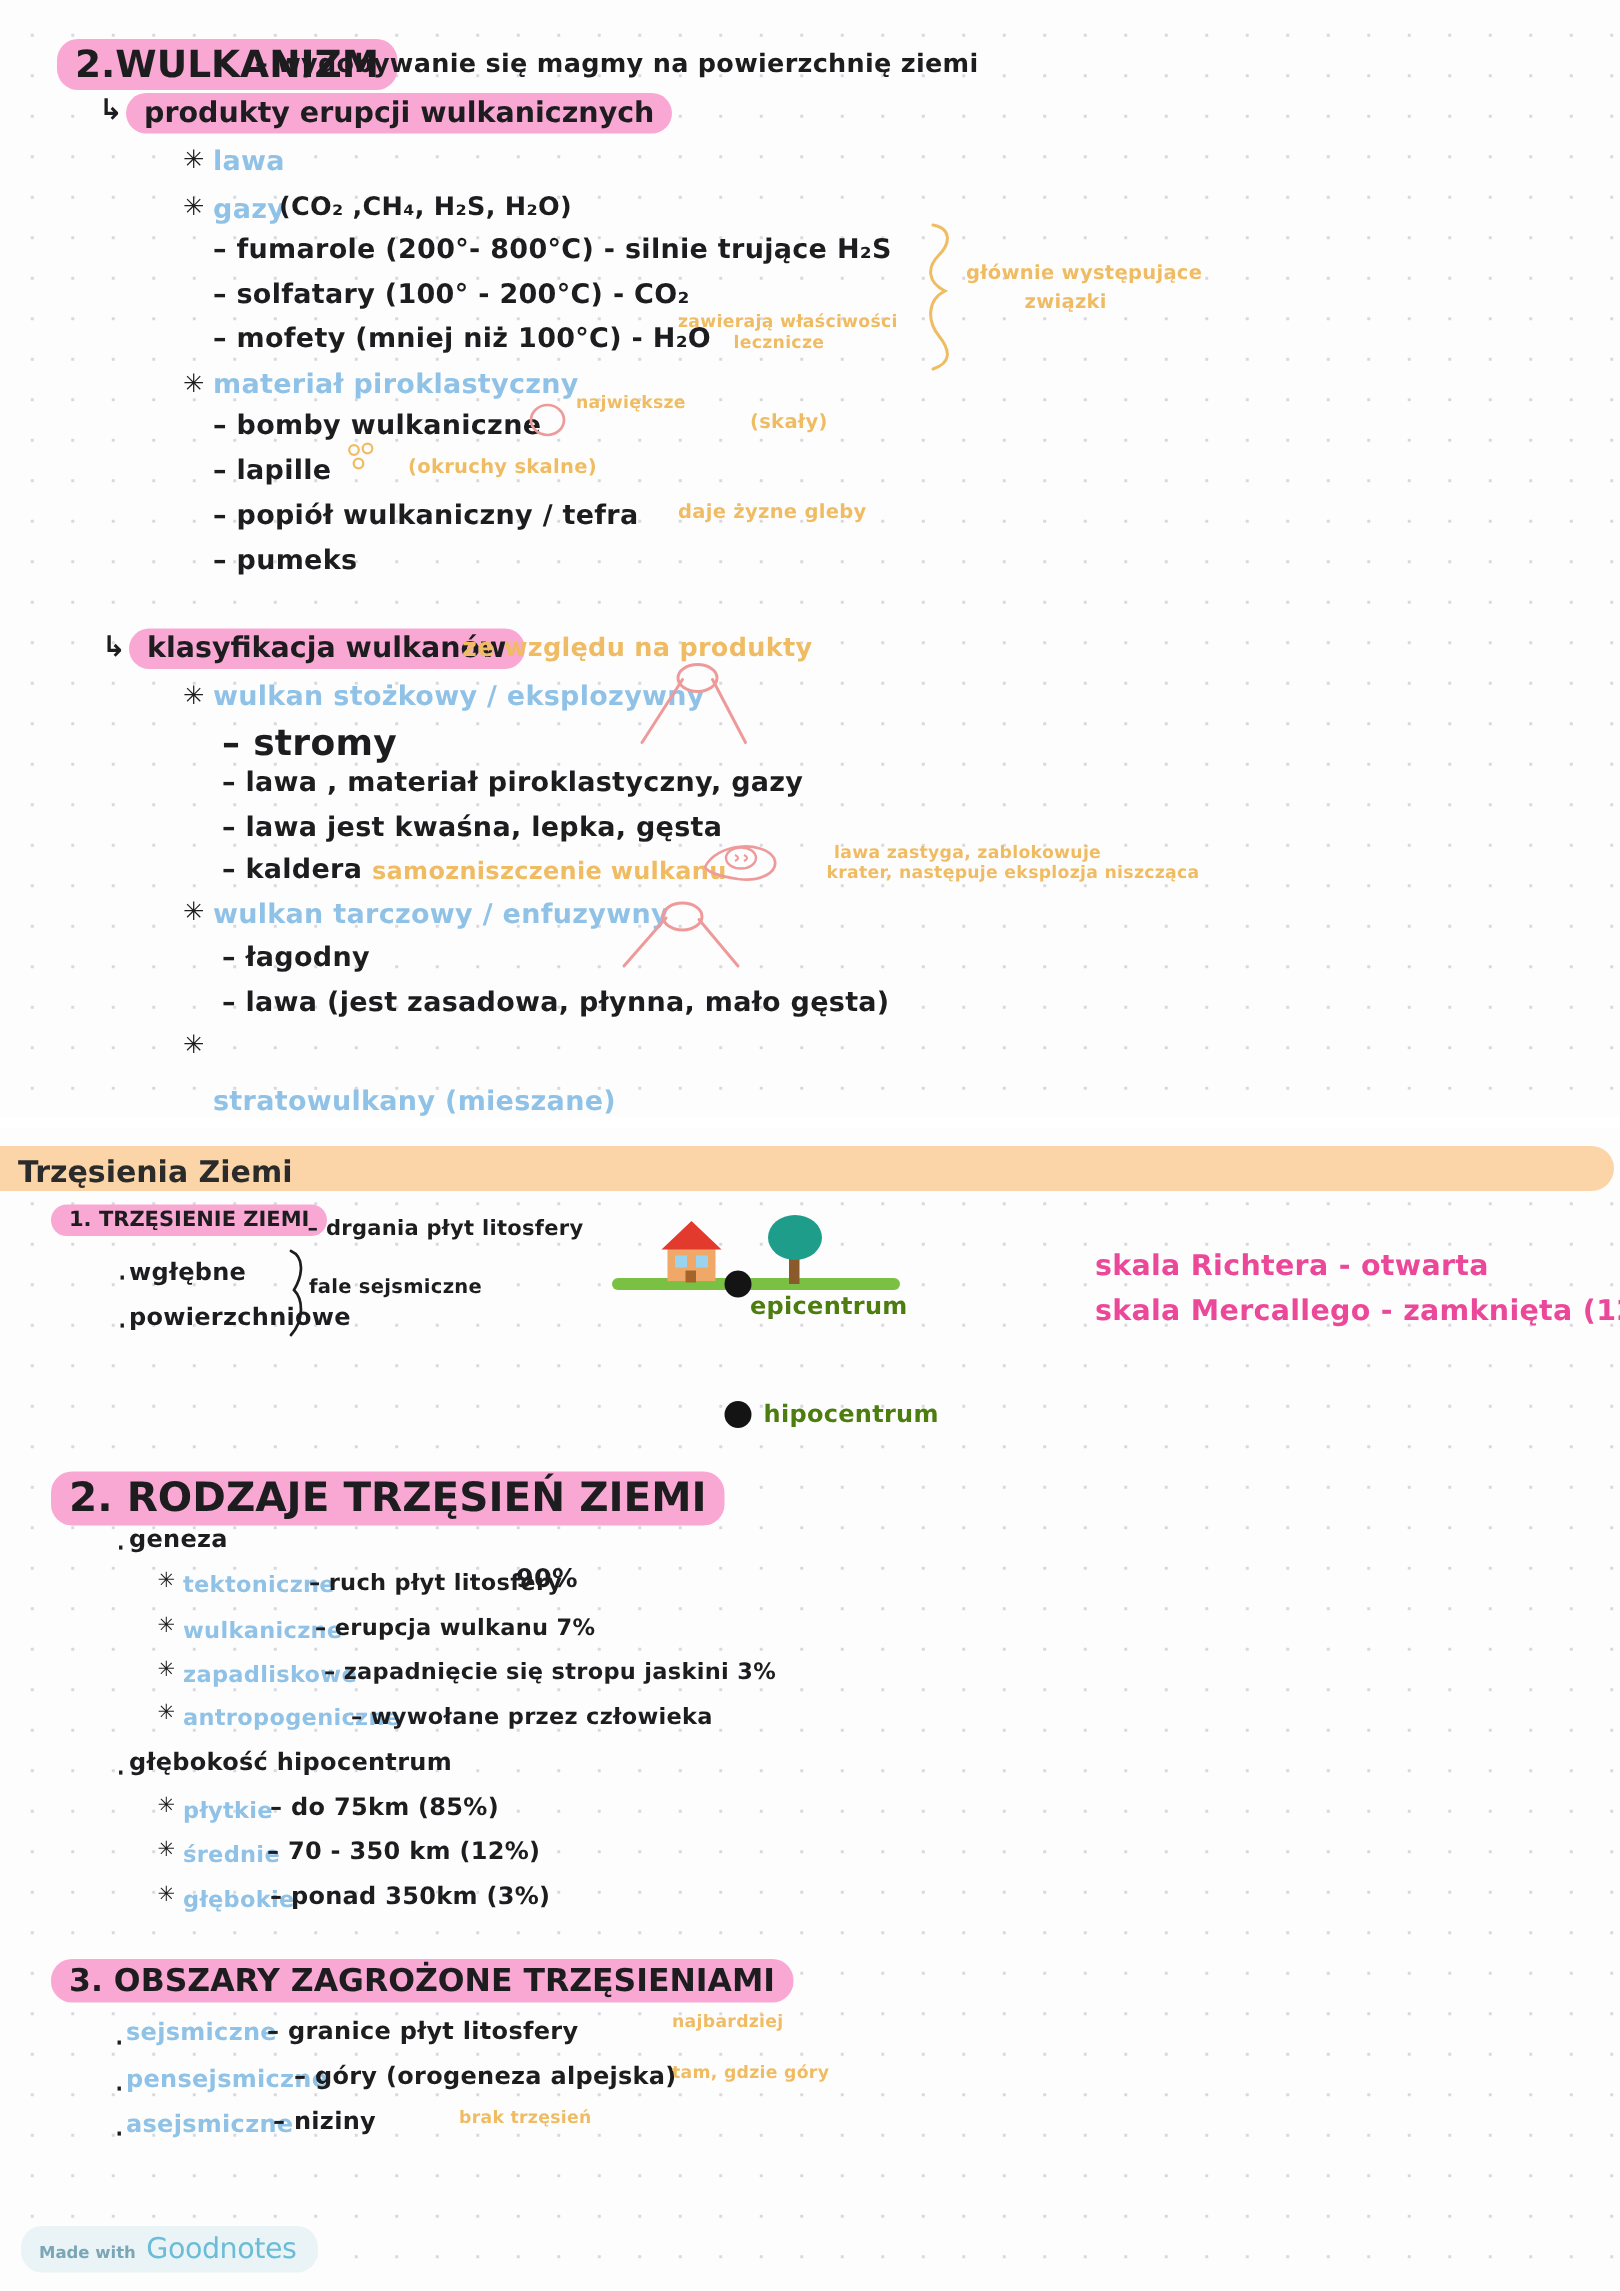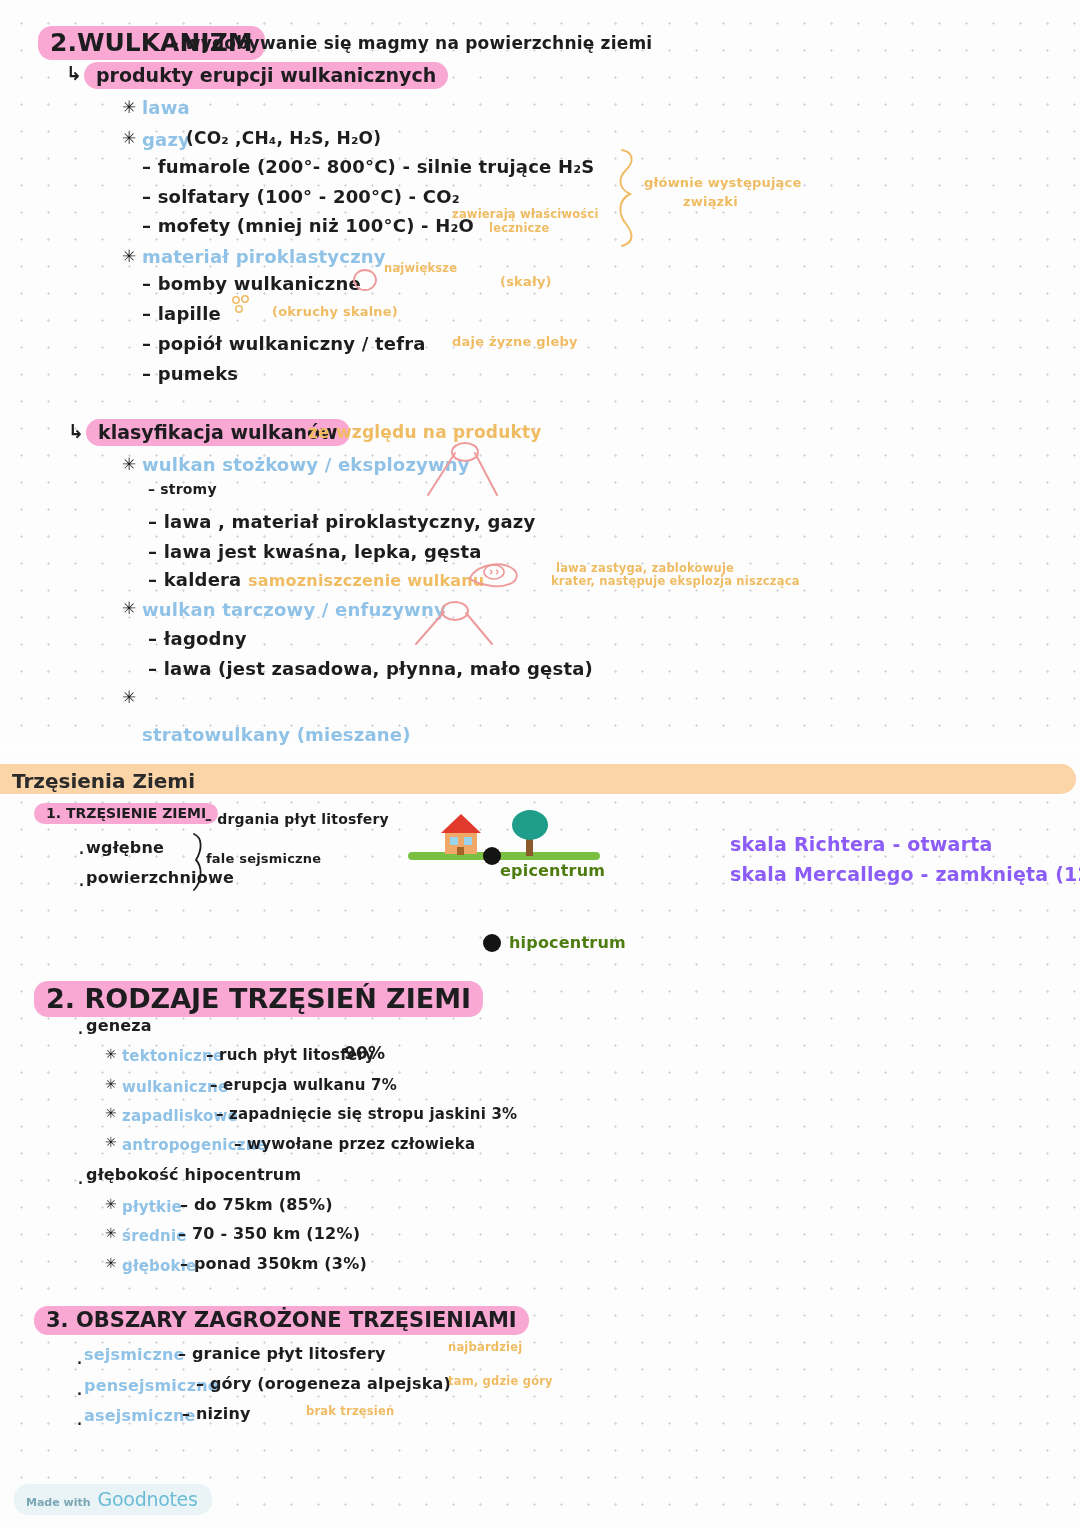--- a/index.html
+++ b/index.html
@@ -18,21 +18,21 @@
     background-size:27px 27px;
     background-position:8px 10px;
   }
   #page-top{top:0;height:745px;}
   #page-bottom{top:752px;height:775px;}
   .page-gap{position:absolute;left:0;top:745px;width:1080px;height:7px;background:#ffffff;}
 
   
   .hw{position:absolute;white-space:nowrap;color:#1d1d1f;font-weight:700;letter-spacing:.2px;}
   .blue{color:#8fc2e6;}
-  .blue-d{color:#8b5cf6;}
+  .blue-d{color:#ec4899;}
   .orange{color:#f0bc63;}
   .pink{color:#4d7c0f;}
   .sm{font-size:13px;}
   .xs{font-size:11.5px;}
 
   
   .pill{
     position:absolute;
     background:#f9a8d4;
     border-radius:14px;
@@ -130,21 +130,21 @@
 <div class="hw orange" style="left:308px;top:422px;font-size:17px;">ze względu na produkty</div>
 
 <div class="star" style="left:122px;top:454px;">✳</div>
 <div class="hw blue" style="left:142px;top:454px;font-size:18px;">wulkan stożkowy / eksplozywny</div>
 <svg style="left:425px;top:443px;" width="80" height="55">
   <path d="M3 52 L 30 10" stroke="#ef9a9a" stroke-width="2" fill="none" stroke-linecap="round"></path>
   <path d="M50 10 L 72 52" stroke="#ef9a9a" stroke-width="2" fill="none" stroke-linecap="round"></path>
   <ellipse cx="40" cy="9" rx="13" ry="9" stroke="#ef9a9a" stroke-width="2" fill="none"></ellipse>
 </svg>
 
-<div class="hw" style="left:148px;top:481px;font-size:14px;">– stromy</div>
+<div class="hw" style="left:148px;top:481px;font-size:24px;">– stromy</div>
 <div class="hw" style="left:148px;top:511px;font-size:18px;">– lawa , materiał piroklastyczny, gazy</div>
 <div class="hw" style="left:148px;top:541px;font-size:18px;">– lawa jest  kwaśna, lepka, gęsta</div>
 <div class="hw" style="left:148px;top:569px;font-size:18px;">– kaldera</div>
 <div class="hw orange" style="left:248px;top:571px;font-size:16px;">samozniszczenie wulkanu</div>
 <svg style="left:466px;top:556px;" width="60" height="36">
   <path d="M4 22 C 12 6, 42 4, 50 16 C 54 26, 40 32, 26 30 C 14 28, 6 26, 4 22 Z" stroke="#ef9a9a" stroke-width="1.8" fill="none"></path>
   <ellipse cx="28" cy="16" rx="10" ry="7" stroke="#ef9a9a" stroke-width="1.6" fill="none"></ellipse>
   <path d="M24 14 q4 2 0 4" stroke="#ef9a9a" stroke-width="1.4" fill="none"></path>
   <path d="M30 14 q4 2 0 4" stroke="#ef9a9a" stroke-width="1.4" fill="none"></path>
 </svg>

